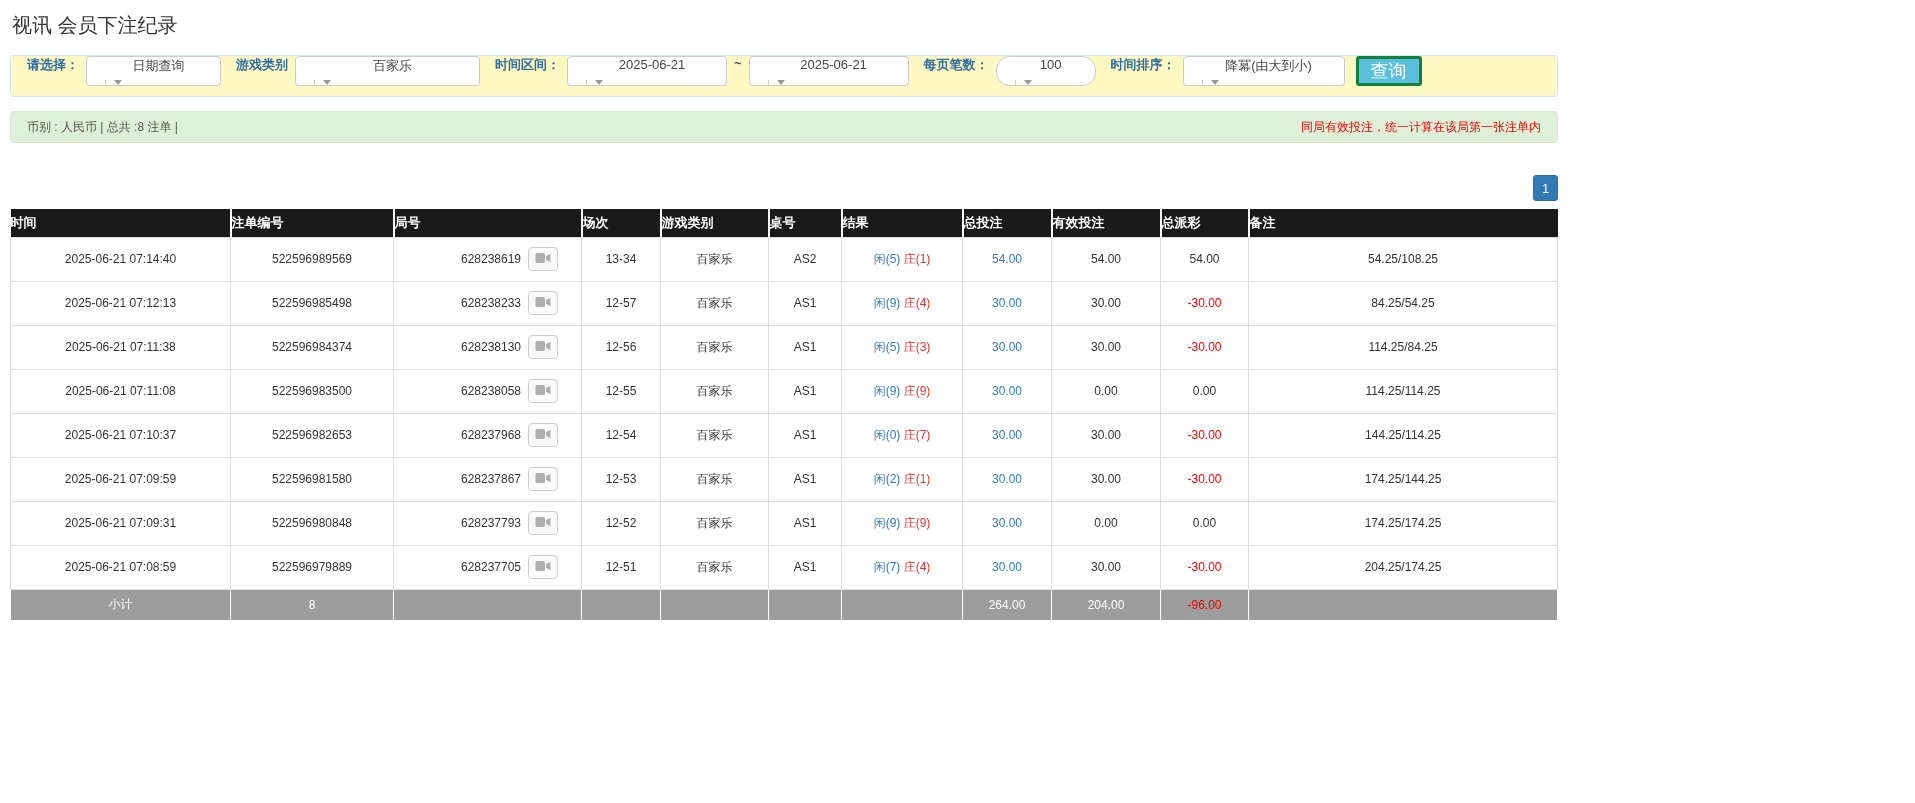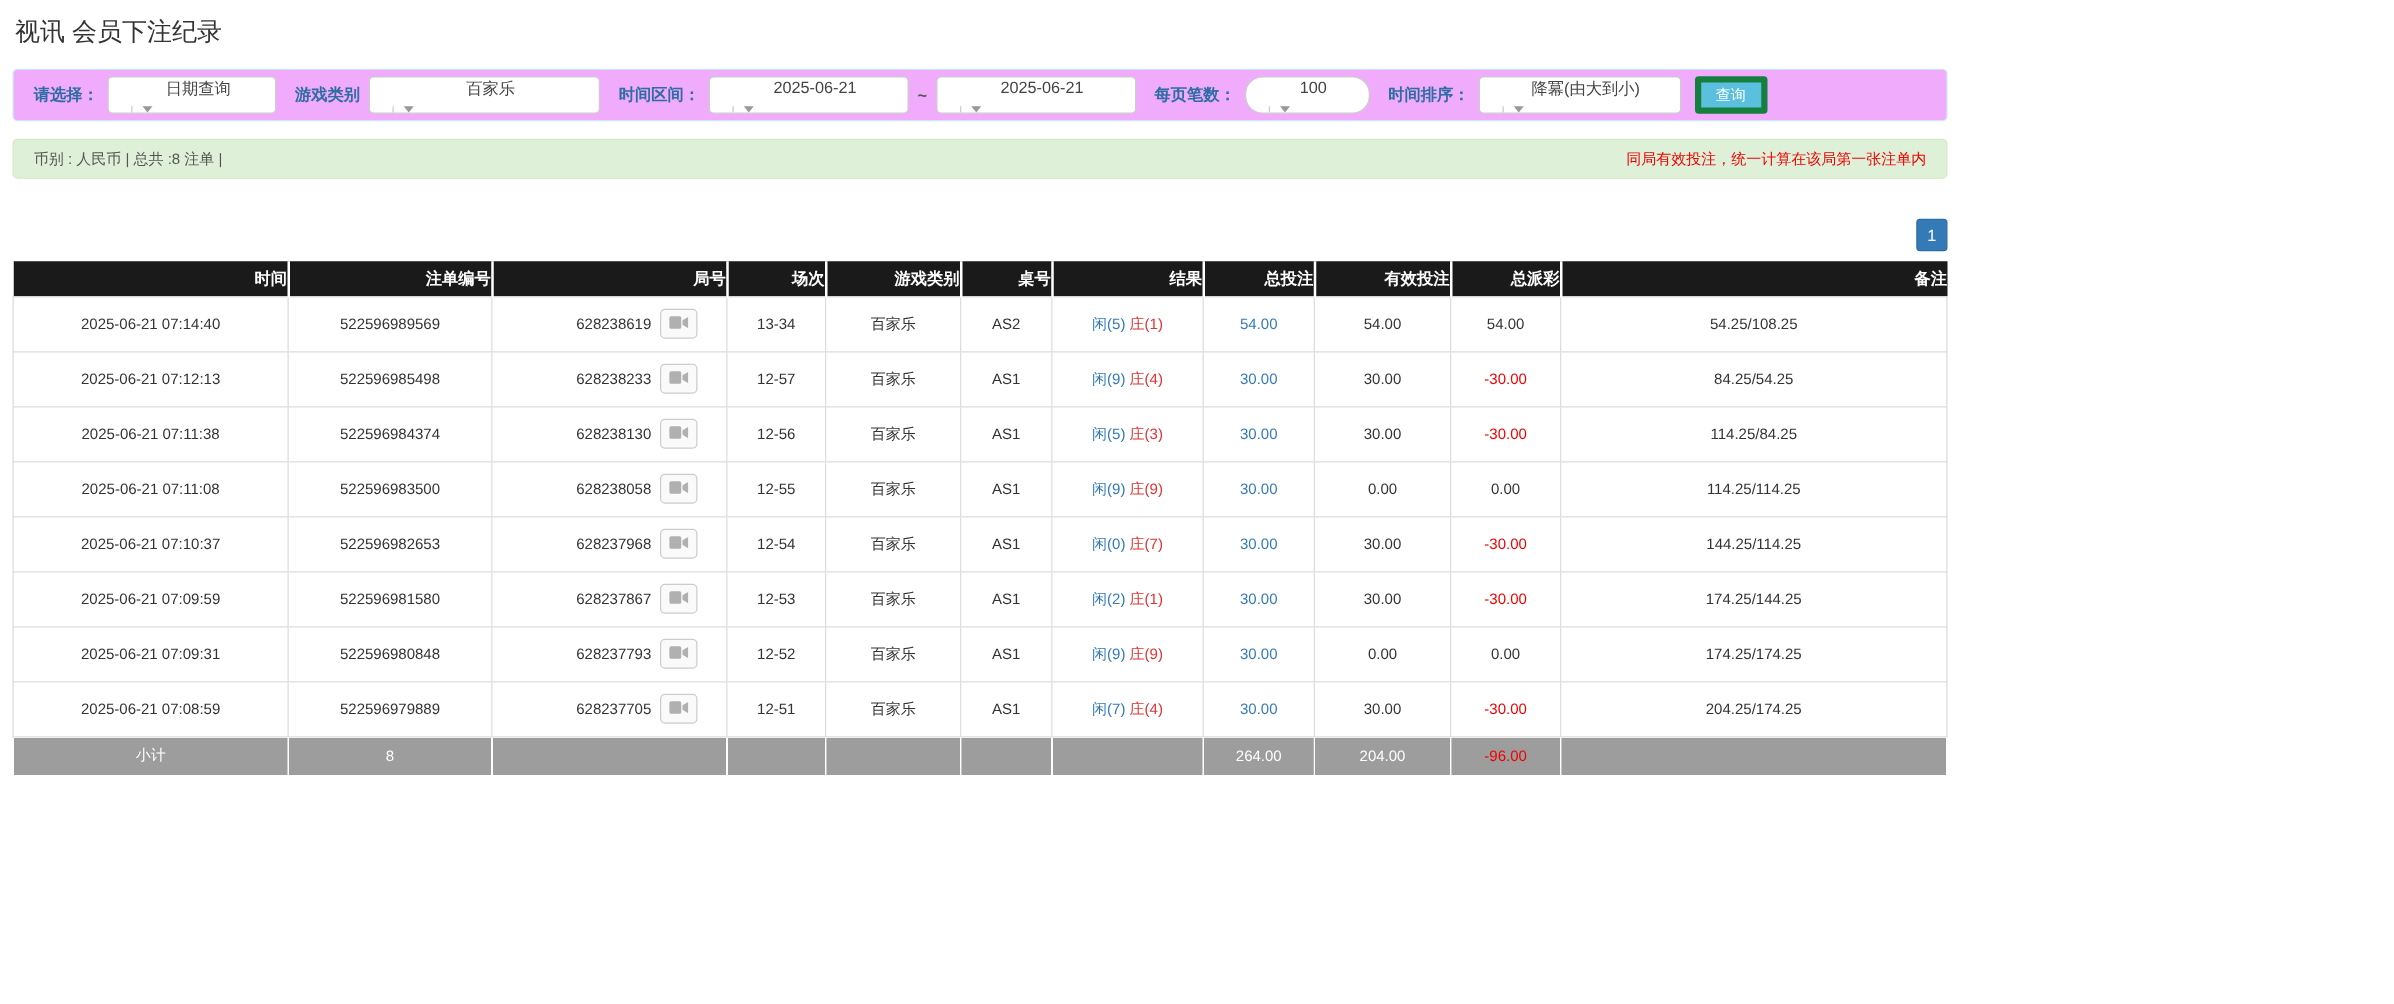--- a/index.html
+++ b/index.html
@@ -13,27 +13,26 @@
 
   .page-title {
     font-size: 20px;
     font-weight: 500;
     color: #333;
     padding: 4px 2px 16px 2px;
   }
 
   
   .filter-bar {
-    background: #f0abfc;
+    background: #fef9c3;
     border: 1px solid #cde6f2;
     border-radius: 4px;
     height: 42px;
     display: flex;
-    align-items: center;
-    padding: 12px 16px;
+    padding: 0 16px;
     gap: 7px;
     margin-bottom: 14px;
     font-size: 13px;
   }
   .flabel {
     color: #2e6da4;
     font-weight: bold;
     white-space: nowrap;
   }
   .flabel.gap { margin-left: 8px; }
@@ -69,23 +68,23 @@
     border-top: 5px solid #999;
   }
   .w135 { width: 135px; }
   .w185 { width: 185px; }
   .w160 { width: 160px; }
   .w100 { width: 100px; border-radius: 14px; }
   .w162 { width: 162px; }
   .tilde { color: #555; font-weight: bold; }
   .search-btn {
     background: #5bc0de;
-    border: 5px solid #15803d;
+    border: 3px solid #15803d;
     color: #fff;
-    font-size: 12px;
+    font-size: 18px;
     height: 30px;
     padding: 0 12px;
     border-radius: 3px;
     cursor: pointer;
     margin-left: 4px;
     font-family: inherit;
   }
 
   
   .summary-bar {
@@ -127,21 +126,21 @@
     border-collapse: collapse;
     table-layout: fixed;
     font-size: 12px;
   }
   thead th {
     background: #1a1a1a;
     color: #fff;
     font-weight: bold;
     font-size: 13px;
     height: 28px;
-    text-align: right;
+    text-align: left;
   }
   thead th + th { border-left: 2px solid #fff; }
   tbody td {
     border: 1px solid #ddd;
     text-align: center;
     height: 44px;
     color: #333;
     overflow: hidden;
     white-space: nowrap;
   }

